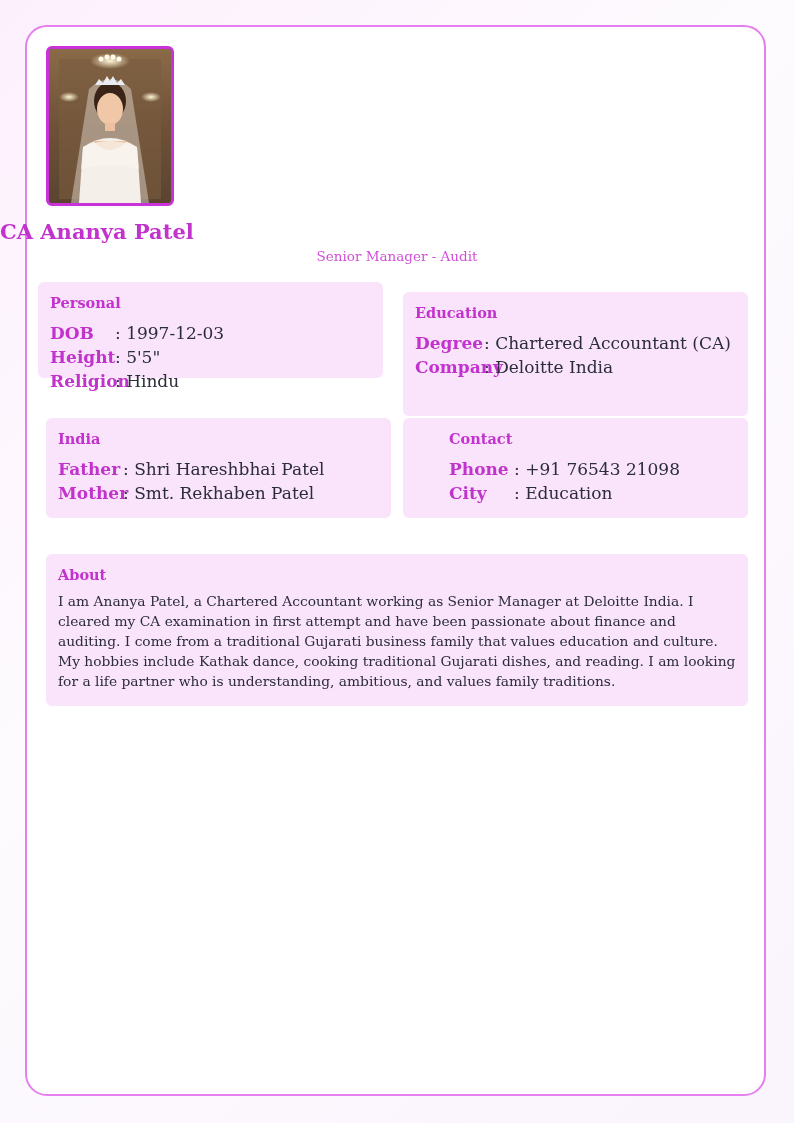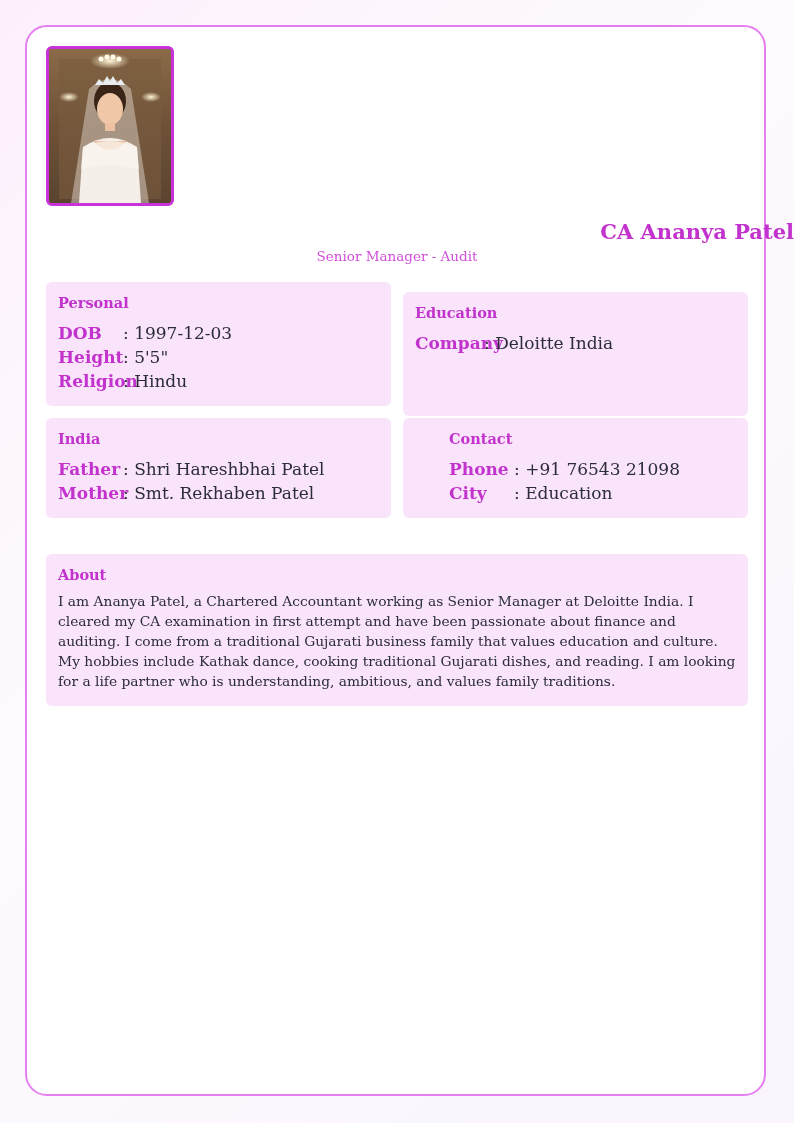--- a/index.html
+++ b/index.html
@@ -23,21 +23,21 @@
     width: 128px; height: 160px;
     border: 3px solid #c832d8;
     border-radius: 6px;
     box-sizing: border-box;
     overflow: hidden;
     background: #7a5a3a;
   }
   .photo svg { display: block; width: 100%; height: 100%; }
   .name {
     position: absolute; left: 0; top: 219px; width: 794px;
-    text-align: right;
+    text-align: left;
     font-size: 21px; font-weight: bold; color: #c232cc;
   }
   .subtitle {
     position: absolute; left: 0; top: 248px; width: 794px;
     text-align: center;
     font-size: 13.5px; color: #d04fd8;
   }
   .box {
     position: absolute;
     background: #f9e4fb;
@@ -88,38 +88,42 @@
     <rect x="56" y="74" width="10" height="8" fill="#ecc0a0"></rect>
     <path d="M30 154 L34 98 Q61 80 88 98 L92 154 Z" fill="#f4efe8"></path>
     <path d="M44 92 Q61 110 78 92" fill="#ecc0a0"></path>
     <path d="M34 98 Q61 86 88 98 L90 120 Q61 112 32 120 Z" fill="#faf6f0" opacity="0.7"></path>
   </svg>
 </div>
 
 <div class="name">CA Ananya Patel</div>
 <div class="subtitle">Senior Manager - Audit</div>
 
-<div class="box" style="left:46px; top:282px; width:345px; height:124px;">
+<div class="box" style="left:38px; top:282px; width:345px; height:96px;">
   <div class="box-title">Personal</div>
   <div class="row">
     <span class="lbl" style="width:65px">DOB</span>
     <span class="val">: 1997-12-03</span>
   </div>
   <div class="row">
     <span class="lbl" style="width:65px">Height</span>
     <span class="val">: 5'5"</span>
   </div>
   <div class="row">
     <span class="lbl" style="width:65px">Religion</span>
     <span class="val">: Hindu</span>
   </div>
 </div>
 
 <div class="box" style="left:403px; top:292px; width:345px; height:124px;">
   <div class="box-title">Education</div>
+  <div class="row">
+    <span class="lbl" style="width:69px">Degree</span>
+    <span class="val">: Chartered Accountant (CA)</span>
+  </div>
   <div class="row">
     <span class="lbl" style="width:69px">Company</span>
     <span class="val">: Deloitte India</span>
   </div>
 </div>
 
 <div class="box" style="left:46px; top:418px; width:345px; height:100px;">
   <div class="box-title">India</div>
   <div class="row">
     <span class="lbl" style="width:65px">Father</span>

